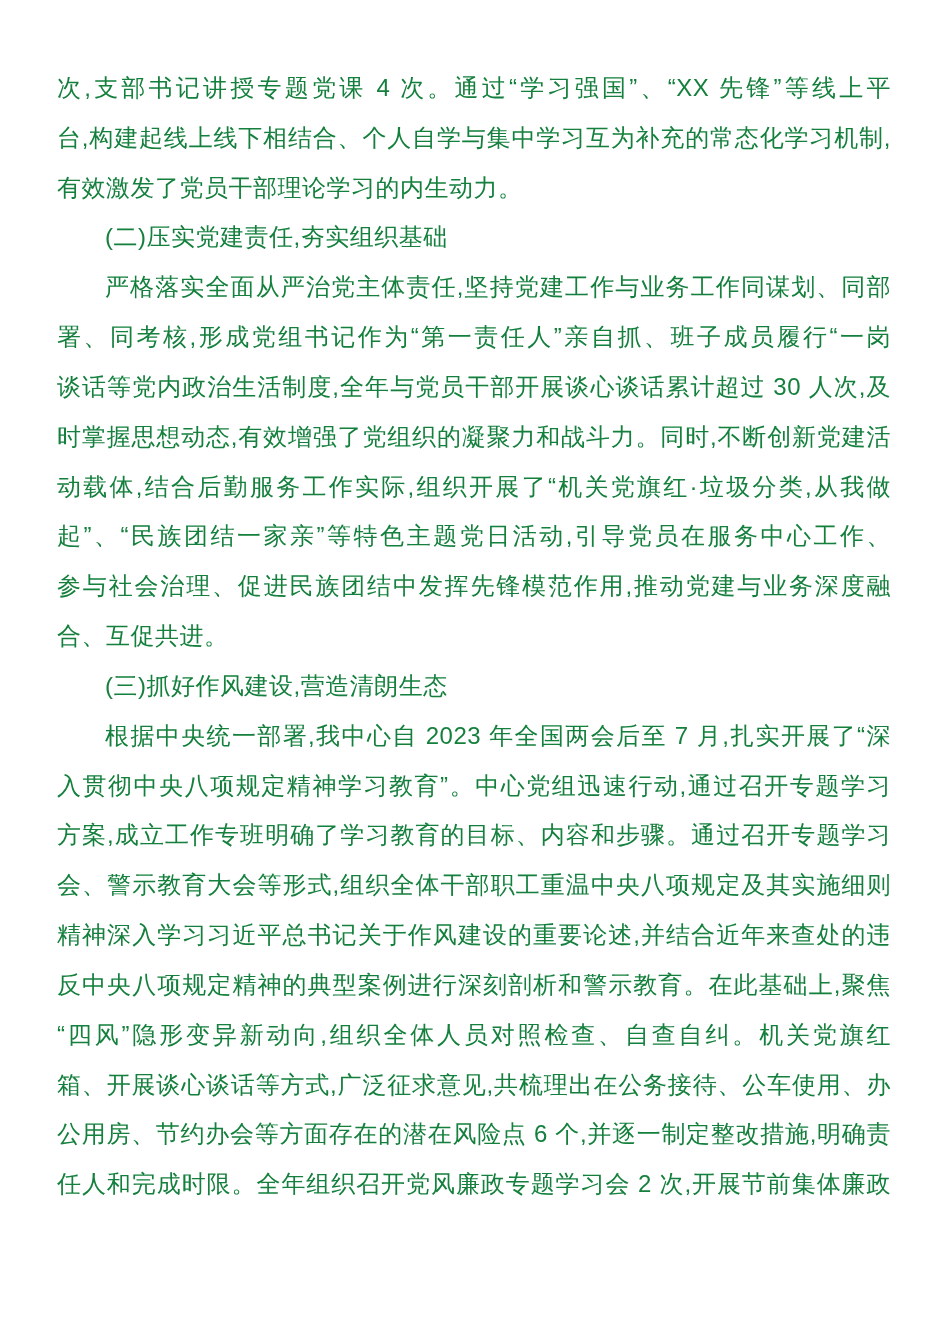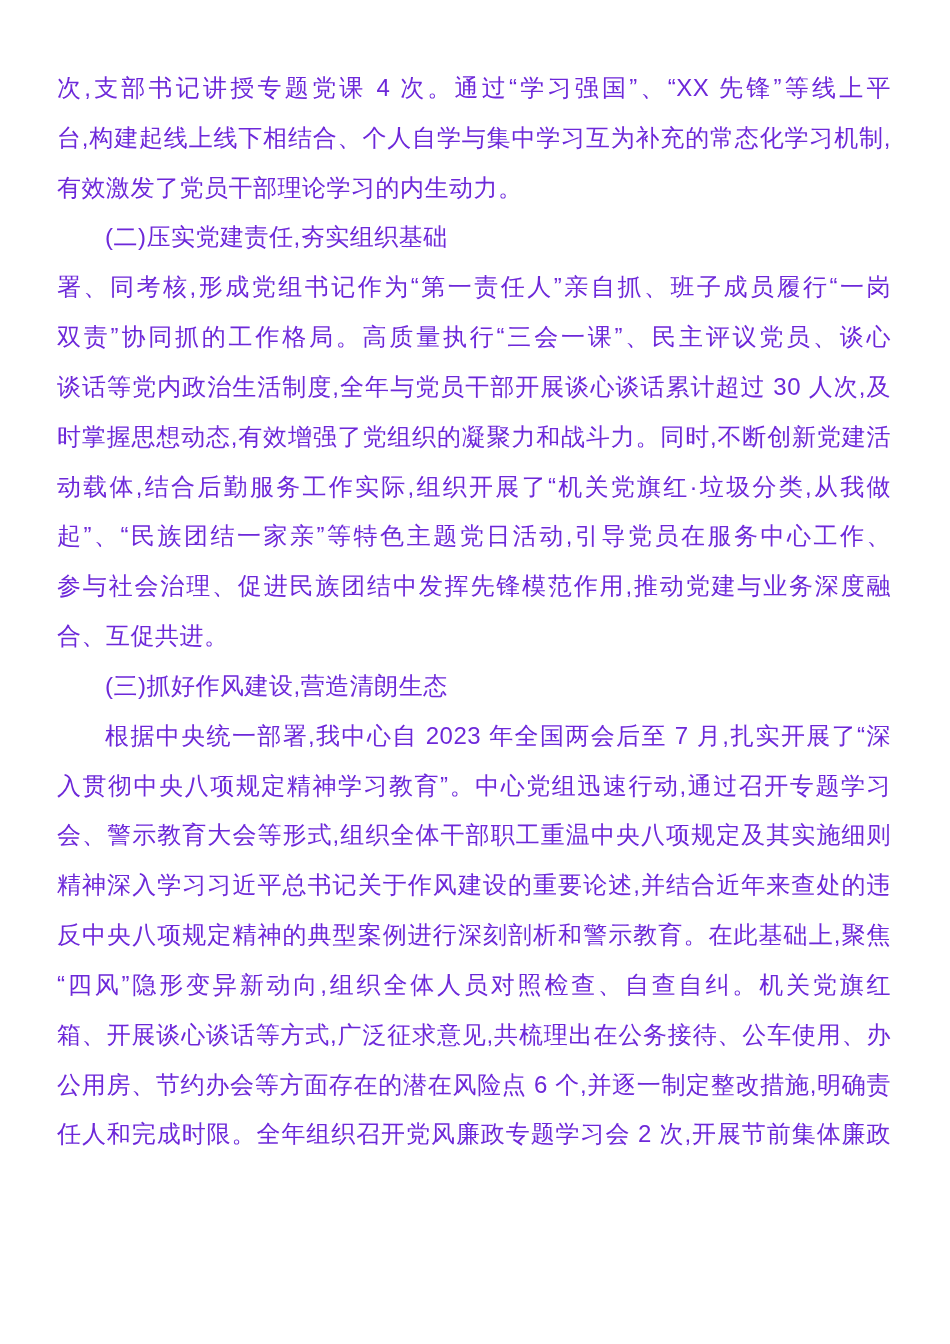--- a/index.html
+++ b/index.html
@@ -13,21 +13,21 @@
     height: 1344px;
     background: #ffffff;
     overflow: hidden;
     font-family: "Liberation Sans", "DejaVu Sans", sans-serif;
   }
   .text-flow {
     position: absolute;
     left: 57px;
     top: 63px;
     width: 834px;
-    color: #6d28d9;
+    color: #15803d;
     font-size: 24px;
     line-height: 49.83px;
     letter-spacing: 0.5px;
   }
   .line {
     height: 49.83px;
     overflow: hidden;
     white-space: pre-wrap;
     text-align: left;
   }
@@ -45,31 +45,32 @@
 </style>
 </head>
 <body>
 
 <div class="page">
   <div class="text-flow" id="doc-flow">
       <div class="line justify">次,支部书记讲授专题党课 4 次。通过“学习强国”、“XX 先锋”等线上平</div>
       <div class="line justify">台,构建起线上线下相结合、个人自学与集中学习互为补充的常态化学习机制,</div>
       <div class="line">有效激发了党员干部理论学习的内生动力。</div>
       <div class="line heading indent">(二)压实党建责任,夯实组织基础</div>
+      <div class="line indent justify">严格落实全面从严治党主体责任,坚持党建工作与业务工作同谋划、同部</div>
       <div class="line justify">署、同考核,形成党组书记作为“第一责任人”亲自抓、班子成员履行“一岗</div>
-      <div class="line justify">双责”协同抓的工作格局。高质量执行“三会一课”、民主评议党员、谈心</div>
       <div class="line justify">谈话等党内政治生活制度,全年与党员干部开展谈心谈话累计超过 30 人次,及</div>
       <div class="line justify">时掌握思想动态,有效增强了党组织的凝聚力和战斗力。同时,不断创新党建活</div>
       <div class="line justify">动载体,结合后勤服务工作实际,组织开展了“机关党旗红·垃圾分类,从我做</div>
       <div class="line justify">起”、“民族团结一家亲”等特色主题党日活动,引导党员在服务中心工作、</div>
       <div class="line justify">参与社会治理、促进民族团结中发挥先锋模范作用,推动党建与业务深度融</div>
       <div class="line">合、互促共进。</div>
       <div class="line heading indent">(三)抓好作风建设,营造清朗生态</div>
       <div class="line indent justify">根据中央统一部署,我中心自 2023 年全国两会后至 7 月,扎实开展了“深</div>
       <div class="line justify">入贯彻中央八项规定精神学习教育”。中心党组迅速行动,通过召开专题学习</div>
+      <div class="line justify">方案,成立工作专班明确了学习教育的目标、内容和步骤。通过召开专题学习</div>
       <div class="line justify">会、警示教育大会等形式,组织全体干部职工重温中央八项规定及其实施细则</div>
       <div class="line justify">精神深入学习习近平总书记关于作风建设的重要论述,并结合近年来查处的违</div>
       <div class="line justify">反中央八项规定精神的典型案例进行深刻剖析和警示教育。在此基础上,聚焦</div>
       <div class="line justify">“四风”隐形变异新动向,组织全体人员对照检查、自查自纠。机关党旗红</div>
       <div class="line justify">箱、开展谈心谈话等方式,广泛征求意见,共梳理出在公务接待、公车使用、办</div>
       <div class="line justify">公用房、节约办会等方面存在的潜在风险点 6 个,并逐一制定整改措施,明确责</div>
       <div class="line justify">任人和完成时限。全年组织召开党风廉政专题学习会 2 次,开展节前集体廉政</div>
     </div>
 </div>
 

